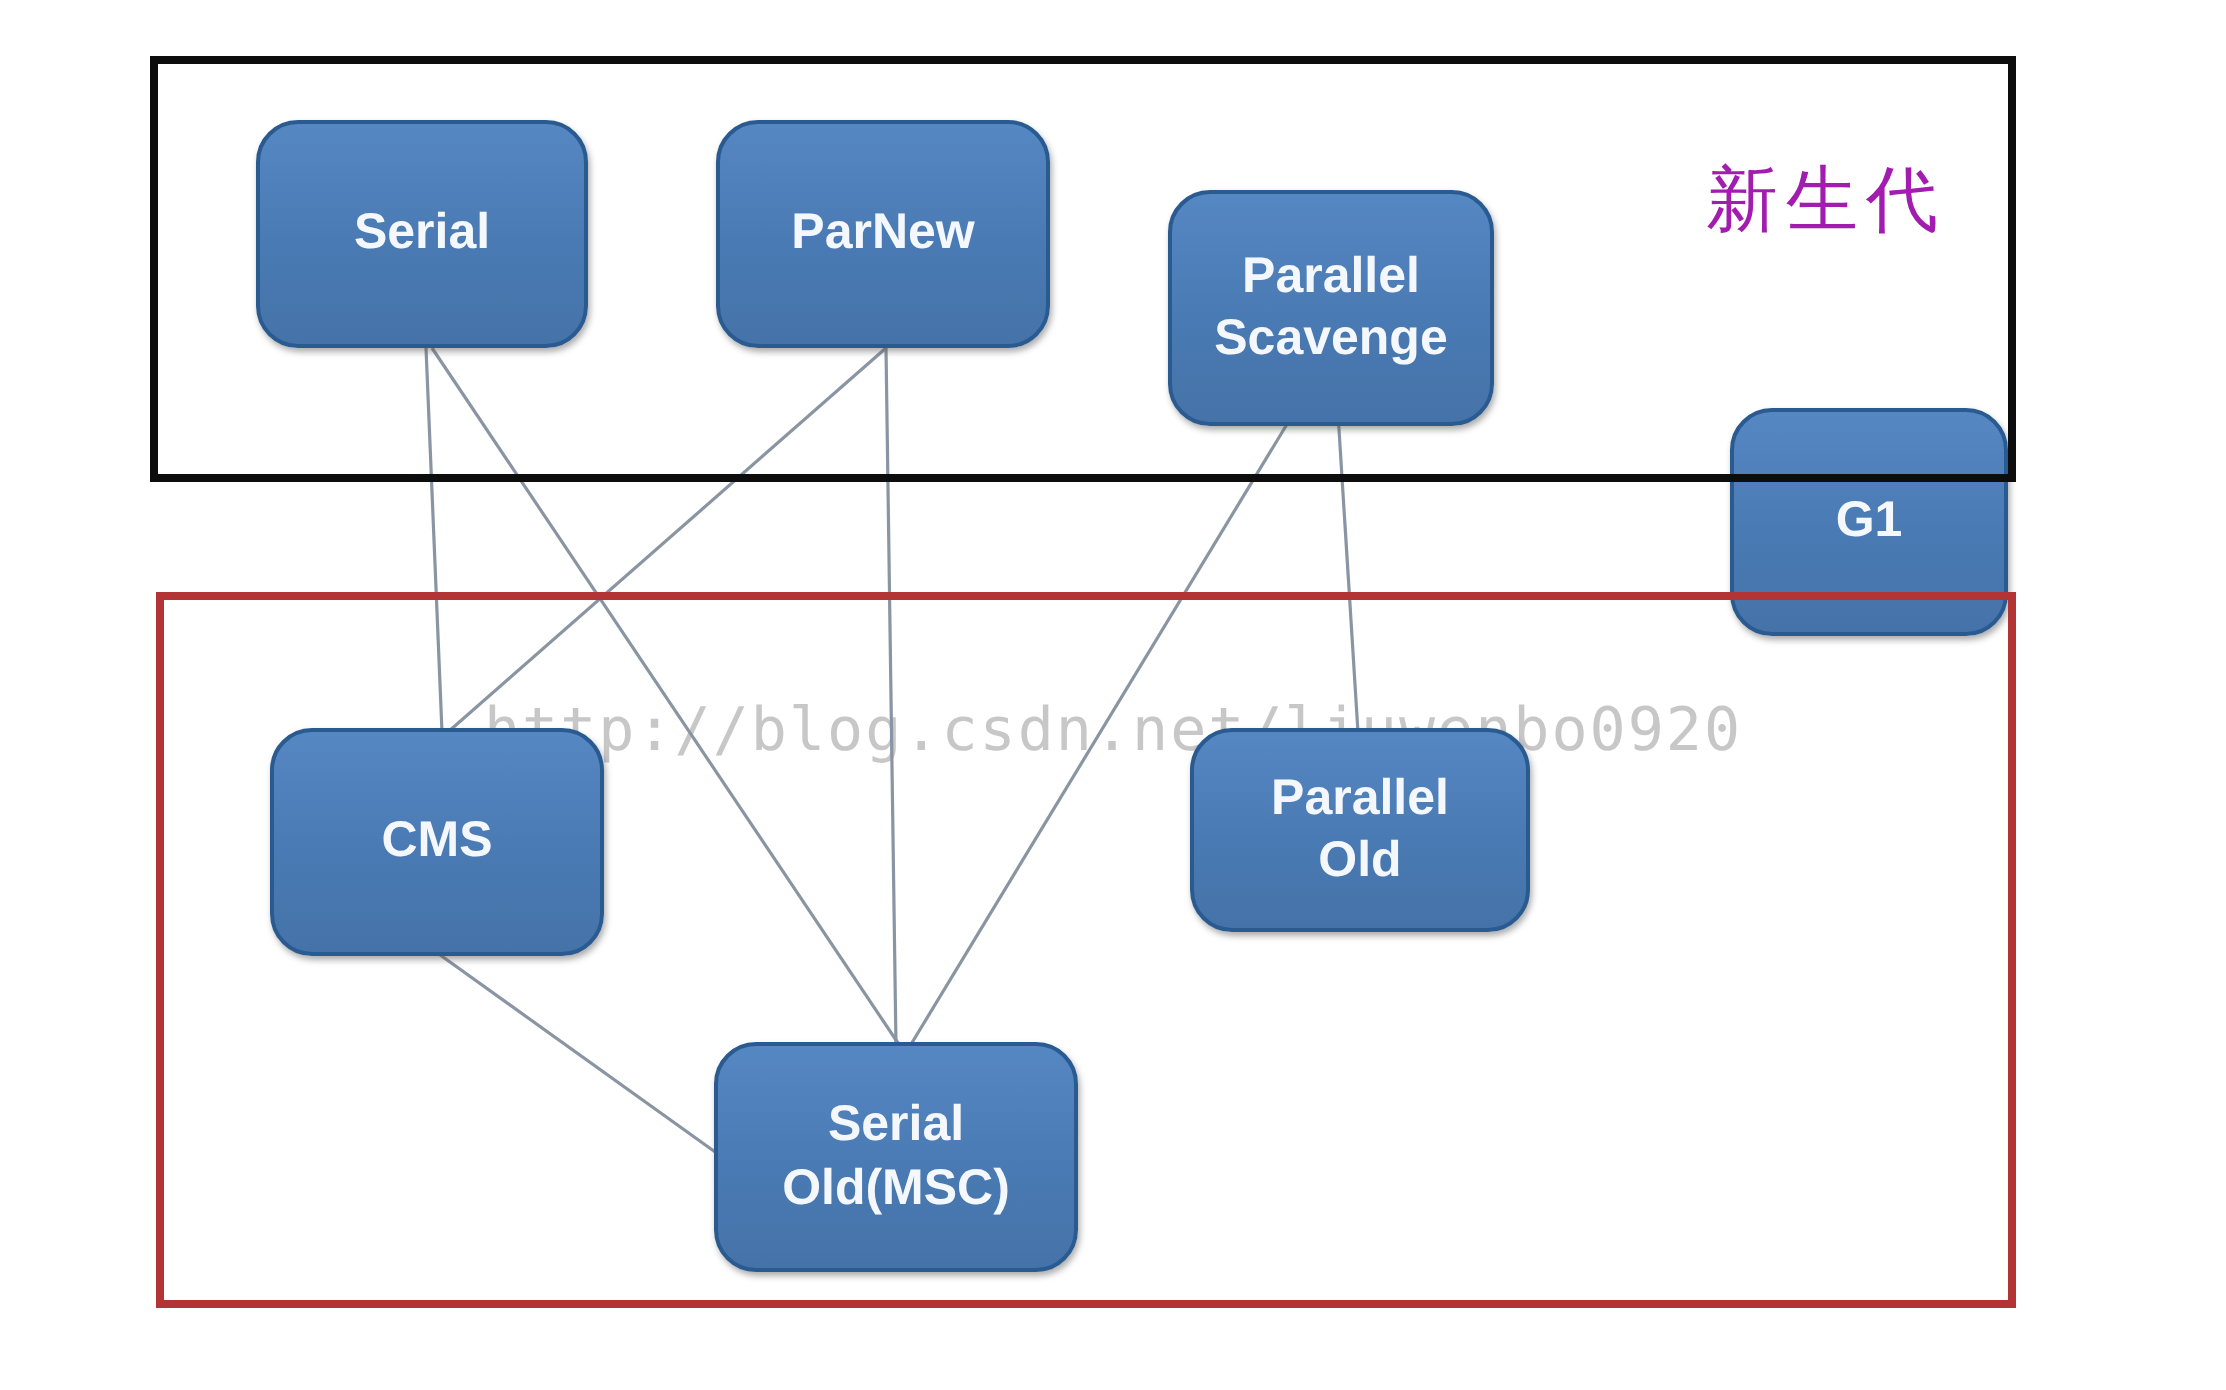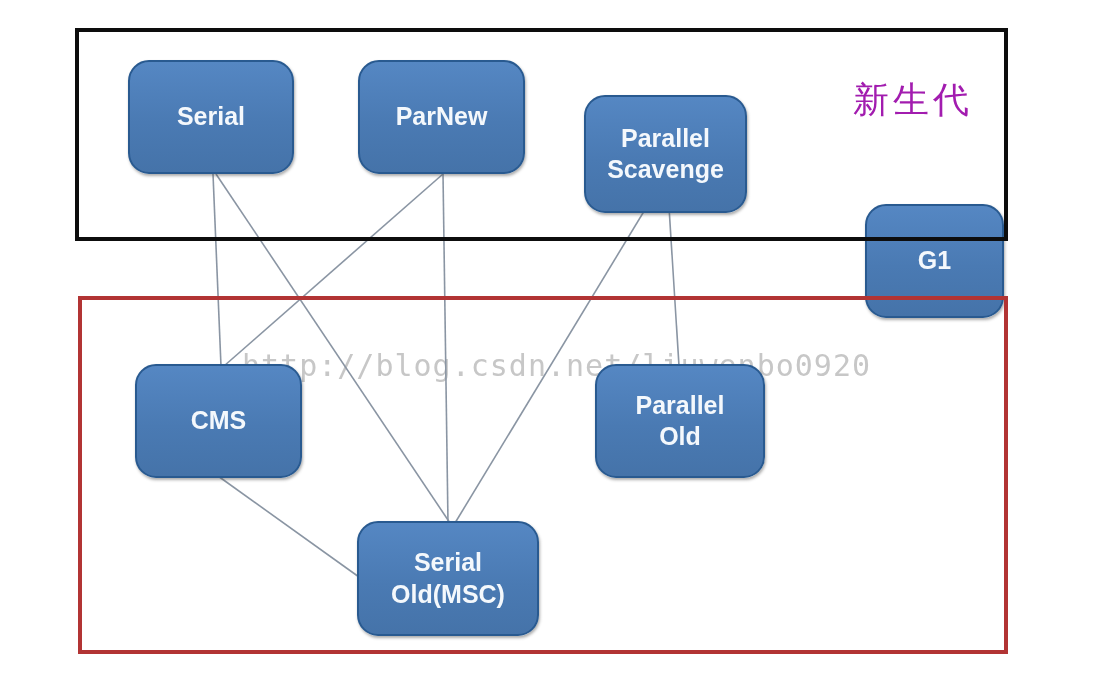--- a/index.html
+++ b/index.html
@@ -77,21 +77,21 @@
     z-index: 2;
     line-height: 1.25;
   }
   .node .lbl { display: inline-block; }
 
   #node-serial   { left: 128px; top: 60px;  width: 166px; height: 114px; }
   #node-parnew   { left: 358px; top: 60px;  width: 167px; height: 114px; }
   #node-pscav    { left: 584px; top: 59px;  width: 163px; height: 118px; margin-top: 36px; }
   #node-g1       { left: 853px; top: 204px; width: 139px; height: 114px; margin-left: 12px; }
   #node-cms      { left: 135px; top: 364px; width: 167px; height: 114px; }
-  #node-pold     { left: 595px; top: 364px; width: 170px; height: 114px; }
+  #node-pold     { left: 595px; top: 364px; width: 170px; height: 102px; }
   #node-sold     { left: 357px; top: 521px; width: 182px; height: 115px; }
 
   #node-pscav .lbl { max-width: 122px; }
   #node-pold  .lbl { max-width: 108px; }
   #node-sold  .lbl { max-width: 132px; }
 
   
   #watermark {
     position: absolute;
     left: 242px; top: 348px;

